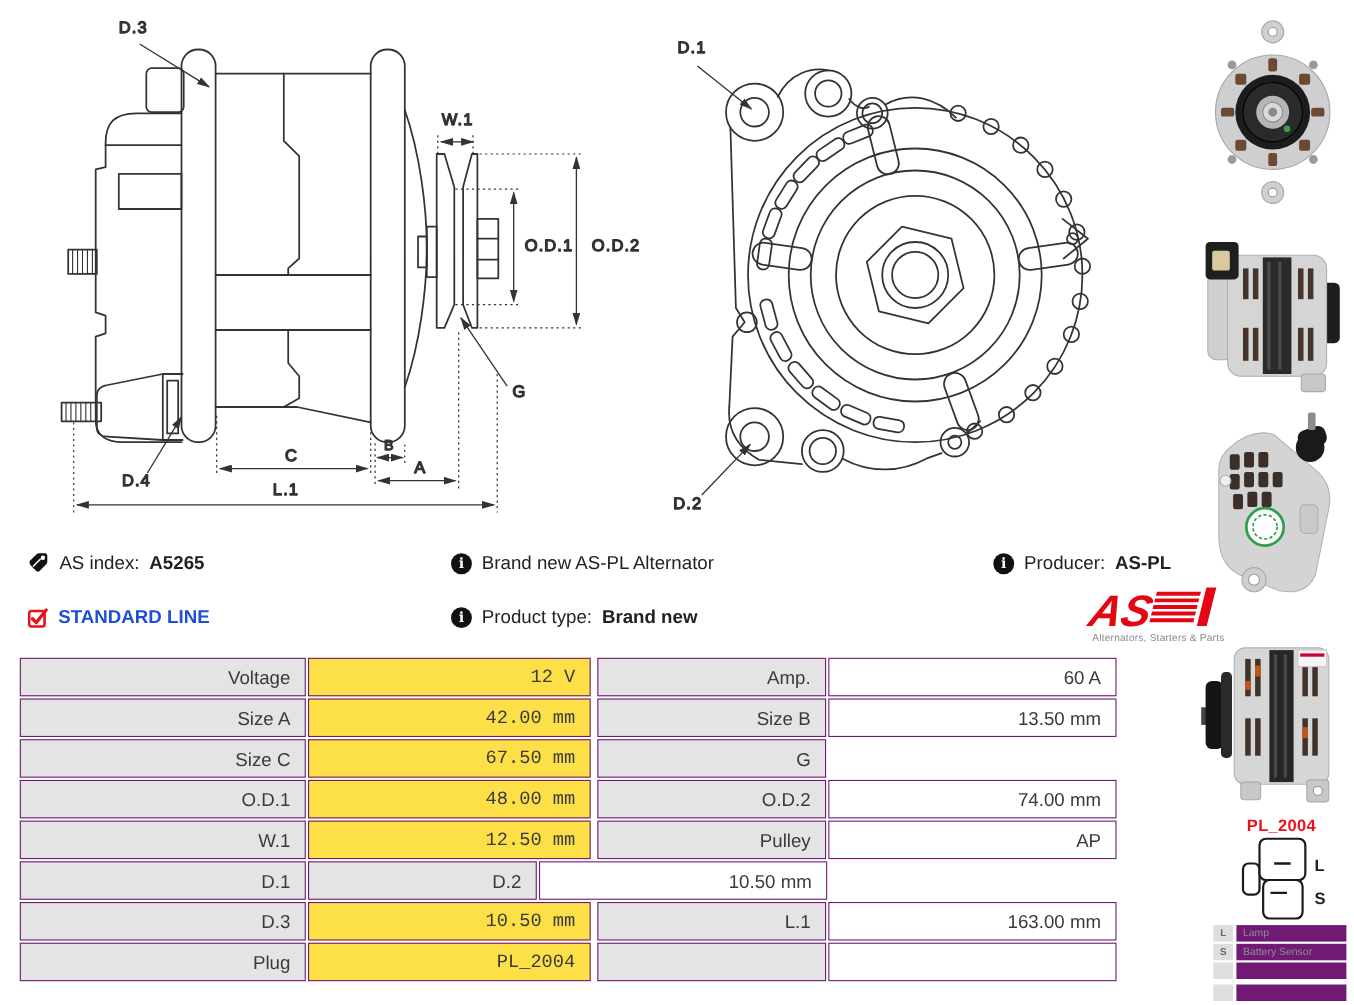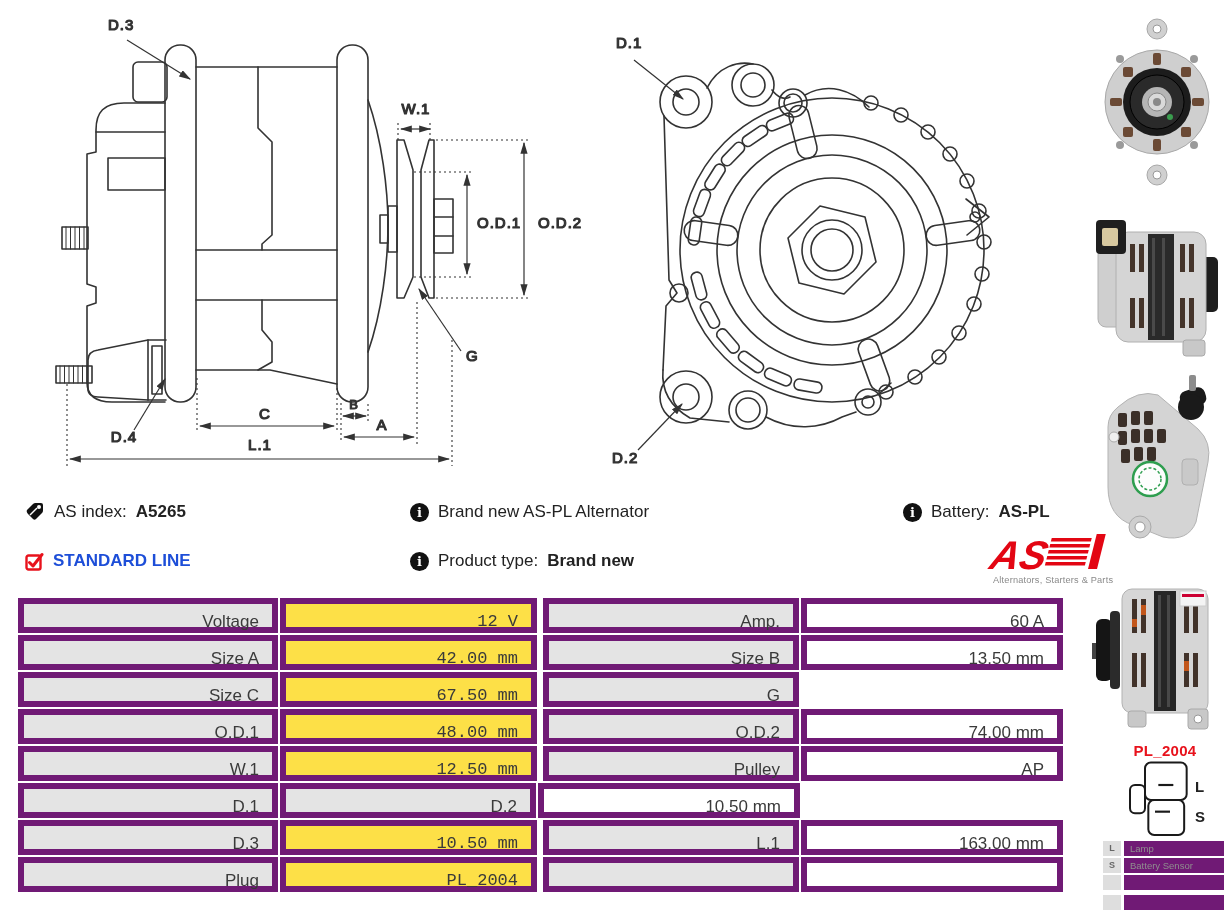--- a/index.html
+++ b/index.html
@@ -15,25 +15,25 @@
   .infoline{position:absolute;height:24px;font-size:17px;white-space:nowrap;}
   .infoitem{position:absolute;display:flex;align-items:flex-end;gap:9px;}
   .b{font-weight:bold;}
   .red{color:#1d4ed8;font-weight:bold;}
   .info-i{display:inline-flex;width:19px;height:19px;border-radius:50%;background:#111;color:#fff;
           align-items:center;justify-content:center;font-weight:bold;font-size:13px;
           font-family:"DejaVu Serif",serif;flex:0 0 auto;}
   .spec-table{position:absolute;left:18px;top:598px;}
   .spec-row{display:flex;margin-bottom:2px;}
   .cell{height:35px;line-height:35px;font-size:17px;color:#3a3a3a;text-align:right;
-        padding-right:13px;box-sizing:border-box;border:6px solid #701a75;}
+        padding-right:13px;box-sizing:border-box;border:1px solid #701a75;}
   .cell.lab{background:#e4e4e4;width:260px;}
   .cell.val{background:#fde047;width:257px;font-family:Liberation Mono, monospace;}
   .g2{margin-right:2px;} .g6{margin-right:6px;}
-  .cell.lab2{background:#e4e4e4;width:256px;padding-left:28px;}
+  .cell.lab2{background:#e4e4e4;width:208px;padding-left:28px;}
   .cell.val2{background:#ffffff;width:262px;padding-left:26px;}
   .photo{position:absolute;left:1088px;width:138px;}
   .plug-title{position:absolute;left:1100px;top:742px;width:130px;text-align:center;
               font-size:15px;font-weight:bold;color:#e8121c;letter-spacing:.3px;}
   .legend{position:absolute;left:1103px;top:841px;width:124px;font-size:9px;}
   .legend-row{display:flex;margin-bottom:2px;}
   .legend-key{width:18px;height:15px;line-height:15px;background:#dedede;color:#666;
               font-weight:bold;text-align:center;margin-right:3px;}
   .legend-val{width:100px;height:15px;line-height:15px;background:#701a75;color:#8f8f8f;
               padding-left:6px;box-sizing:border-box;font-size:9.5px;}
@@ -191,21 +191,21 @@
       </svg>
       <span>AS index:</span>
       <span class="b">A5265</span>
     </div>
     <div class="infoitem" style="left:410px">
       <span class="info-i">i</span>
       <span>Brand new AS-PL Alternator</span>
     </div>
     <div class="infoitem" style="left:903px">
       <span class="info-i">i</span>
-      <span>Battery:</span>
+      <span>Producer:</span>
       <span class="b">AS-PL</span>
     </div>
   </div>
 
   <div class="infoline" style="top:551px">
     <div class="infoitem" style="left:25px">
       <svg width="19" height="19" viewBox="0 0 19 19">
         <rect x="1.5" y="3.5" width="14" height="14" rx="2" fill="none" stroke="#e8121c" stroke-width="2.4"></rect>
         <path d="M4.5,10.5 L8,14 L17,2.5" fill="none" stroke="#e8121c" stroke-width="3" stroke-linecap="round" stroke-linejoin="round"></path>
       </svg>

